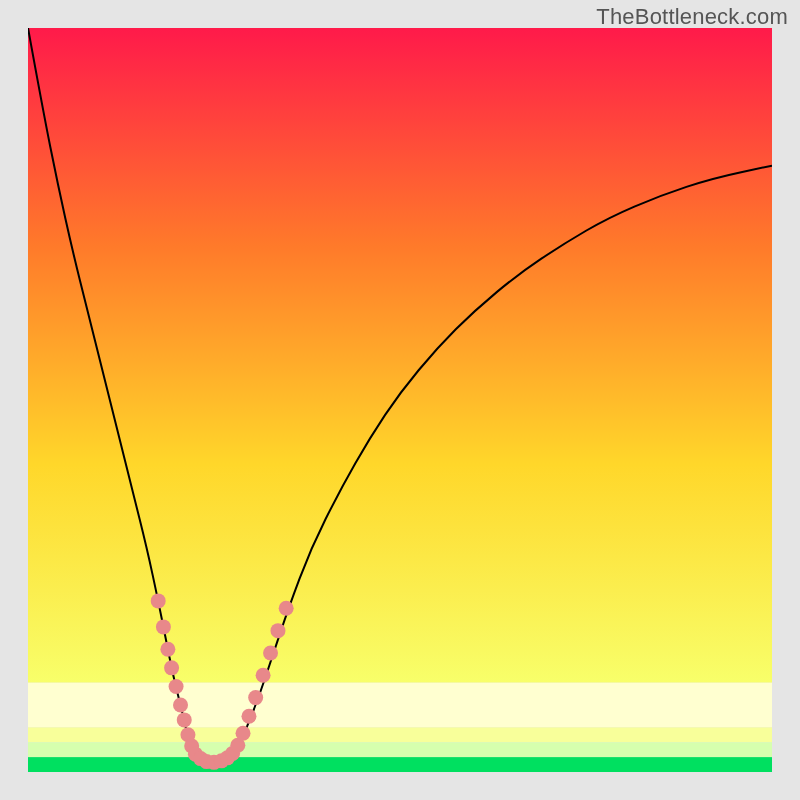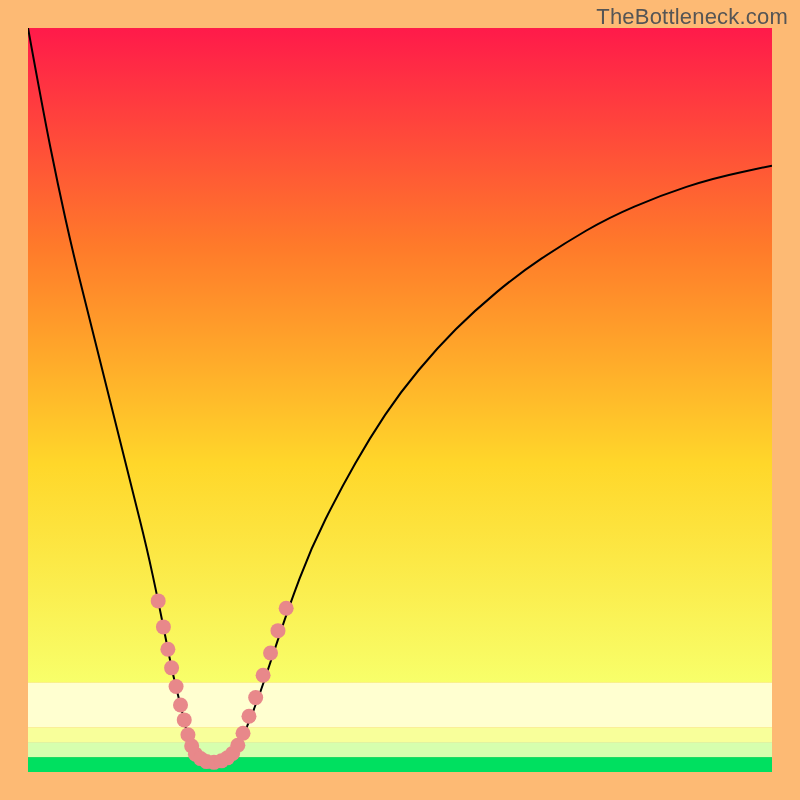--- a/index.html
+++ b/index.html
@@ -9,21 +9,21 @@
     height: 800px;
     overflow: hidden;
     background: #000;
     font-family: Arial, Helvetica, sans-serif;
   }
   .frame {
     position: absolute;
     top: 0; left: 0;
     width: 800px;
     height: 800px;
-    background: #fdba74;
+    background: #e5e5e5;
   }
   .plot {
     position: absolute;
     top: 28px;
     left: 28px;
     width: 744px;
     height: 744px;
     
   }
   .watermark {

